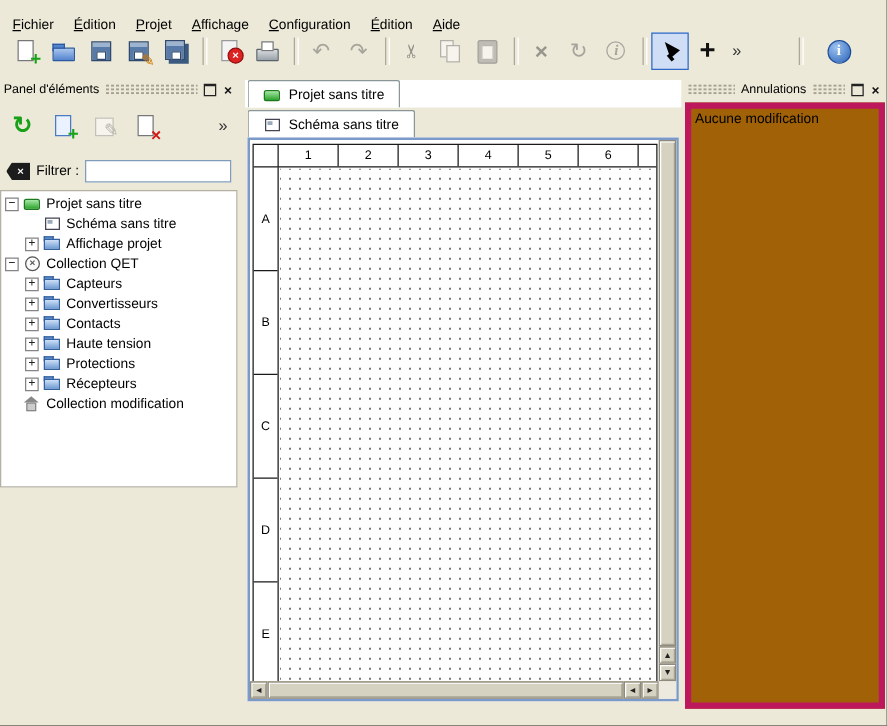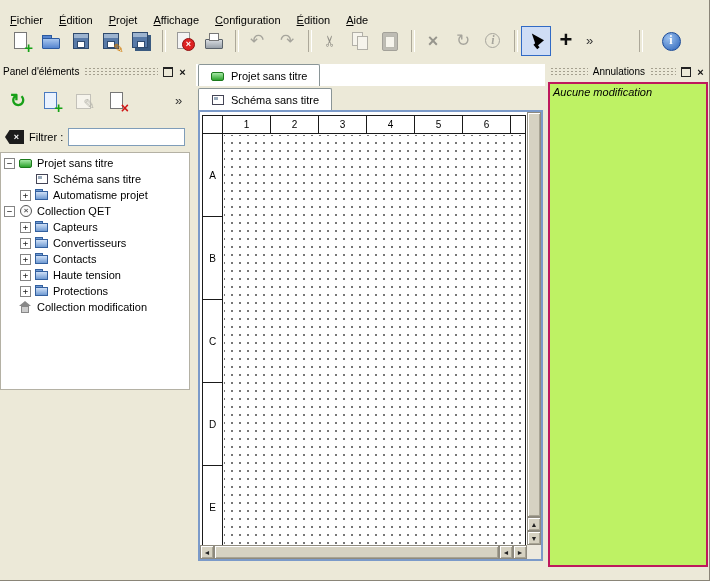--- a/index.html
+++ b/index.html
@@ -146,21 +146,21 @@
   #vup{left:0;right:0;bottom:14px;height:14px;}   #vup::before{content:"▲";}
   #vdown{left:0;right:0;bottom:0;height:14px;}    #vdown::before{content:"▼";}
   #hscroll{position:absolute;left:0;bottom:0;height:14px;right:14px;background:var(--track);}
   #hleft{left:0;top:0;bottom:0;width:14px;}       #hleft::before{content:"◄";}
   #hthumb{left:14px;top:0;bottom:0;right:28px;}
   #hleft2{right:14px;top:0;bottom:0;width:14px;}  #hleft2::before{content:"◄";}
   #hright{right:0;top:0;bottom:0;width:14px;}     #hright::before{content:"►";}
   #sb-corner{position:absolute;right:0;bottom:0;width:14px;height:14px;background:var(--track);}
 
   
-  #undo-list{position:absolute;left:0;top:18px;right:0;bottom:10px;background:#bef264;border:2px solid #be185d;box-sizing:border-box;font-style:italic;}
+  #undo-list{position:absolute;left:0;top:18px;right:0;bottom:10px;background:#a16207;border:5px solid #be185d;box-sizing:border-box;}
   .undo-item{padding:2px 3px;white-space:nowrap;}
 </style>
 </head>
 <body>
 
 <div id="app">
 
   <div id="menubar">
 
   <div class="menu-item">Fichier</div>
@@ -299,21 +299,21 @@
 
         <div class="trow" data-icon="schema-icon" data-exp="none" data-level="1">
           <span class="exp"></span>
           <span class="ti"></span>
           <span class="tlabel">Schéma sans titre</span>
         </div>
 
         <div class="trow" data-icon="folder-icon" data-exp="plus" data-level="1">
           <span class="exp"></span>
           <span class="ti"></span>
-          <span class="tlabel">Automatisme projet</span>
+          <span class="tlabel">Affichage projet</span>
         </div>
 
         <div class="trow" data-icon="qet-collection-icon" data-exp="minus" data-level="0">
           <span class="exp"></span>
           <span class="ti"></span>
           <span class="tlabel">Collection QET</span>
         </div>
 
 
         <div class="trow" data-icon="folder-icon" data-exp="plus" data-level="1">
@@ -339,20 +339,25 @@
           <span class="ti"></span>
           <span class="tlabel">Haute tension</span>
         </div>
 
         <div class="trow" data-icon="folder-icon" data-exp="plus" data-level="1">
           <span class="exp"></span>
           <span class="ti"></span>
           <span class="tlabel">Protections</span>
         </div>
 
+        <div class="trow" data-icon="folder-icon" data-exp="plus" data-level="1">
+          <span class="exp"></span>
+          <span class="ti"></span>
+          <span class="tlabel">Récepteurs</span>
+        </div>
 
 
 
         <div class="trow" data-icon="home-icon" data-exp="none" data-level="0">
           <span class="exp"></span>
           <span class="ti"></span>
           <span class="tlabel">Collection modification</span>
         </div>
       </div>
   </div>

